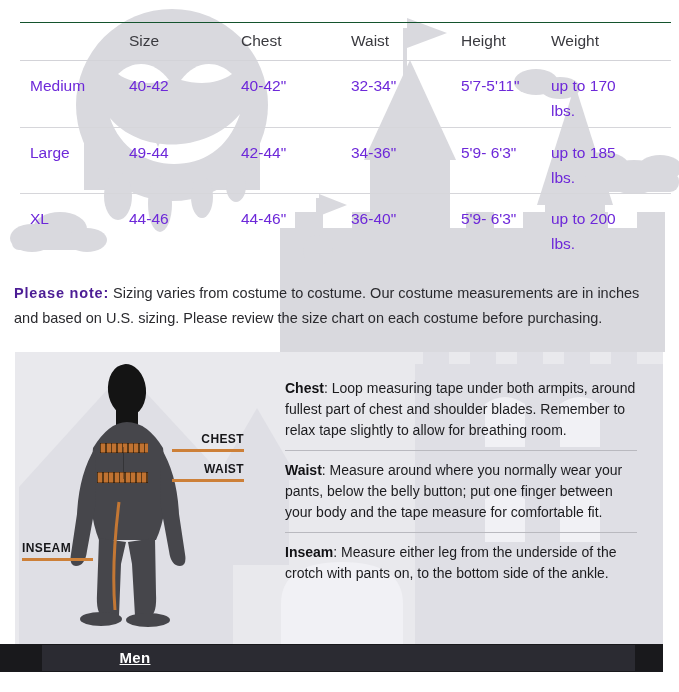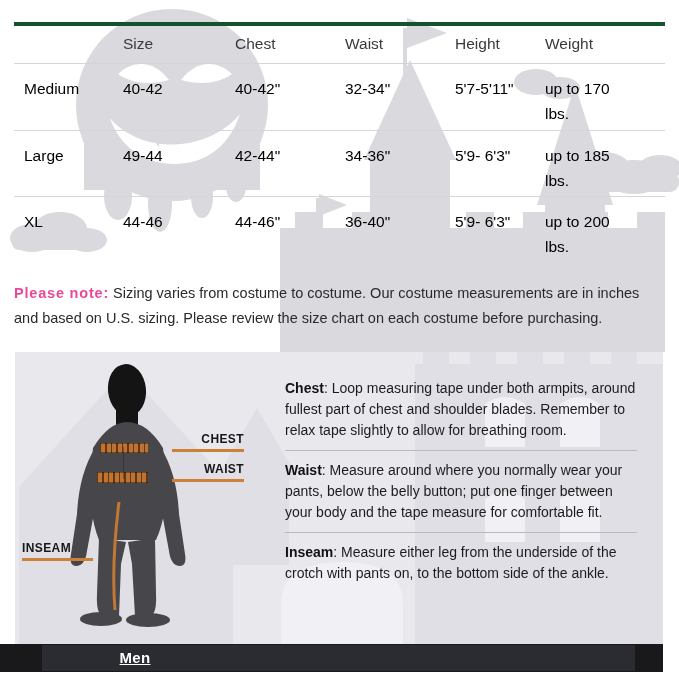--- a/index.html
+++ b/index.html
@@ -2,38 +2,38 @@
 <html><head>
 <meta charset="utf-8">
 <style>
   html,body{margin:0;padding:0;background:#fff;}
   .page{position:relative;width:679px;height:692px;background:#ffffff;overflow:hidden;
         font-family:"Liberation Sans",sans-serif;color:#333;}
   svg{display:block;}
   .wm{position:absolute;left:0;top:0;z-index:0;}
 
   
-  .size-table{position:absolute;left:14px;top:22px;width:651px;z-index:2;
-              border-top:4px solid #14532d;}
+  .size-table{position:absolute;left:20px;top:22px;width:651px;z-index:2;
+              border-top:1px solid #14532d;}
   .trow{display:grid;grid-template-columns:99px 112px 110px 110px 90px 1fr;
         padding-left:10px;box-sizing:border-box;align-items:start;}
   .thead{height:38px;border-bottom:1px solid #d3d3d8;}
   .thead .cell{padding-top:9px;font-size:15.5px;color:#3a3a3f;}
   .tbody{border-bottom:1px solid #d6d6da;}
   .tbody:last-child{border-bottom:none;}
-  .tbody .cell{padding-top:12px;font-size:15.5px;color:#000000;line-height:25px;}
+  .tbody .cell{padding-top:12px;font-size:15.5px;color:#6d28d9;line-height:25px;}
   .row-medium{height:67px;}
   .row-large{height:66px;}
   .row-xl{height:64px;}
   .cell.weight{max-width:85px;}
 
   
   .note{position:absolute;left:14px;top:281px;width:652px;z-index:2;
         font-size:14.5px;line-height:25px;color:#2a2a2e;}
-  .note b{letter-spacing:.8px;color:#ec4899;}
+  .note b{letter-spacing:.8px;color:#4c1d95;}
 
   
   .panel{position:absolute;left:15px;top:352px;width:648px;height:293px;
          background:#e9e9ed;z-index:1;overflow:hidden;}
   .panel .inner-wm{position:absolute;left:0;top:0;}
 
   .tape{position:absolute;z-index:3;
         background:repeating-linear-gradient(90deg,#5c3a18 0 1.5px,#c07231 1.5px 5.5px);
         box-shadow:inset 0 1px 0 rgba(0,0,0,.35), inset 0 -1px 0 rgba(0,0,0,.35);}
   .tape-chest{left:85px;top:91px;width:48px;height:10px;}

